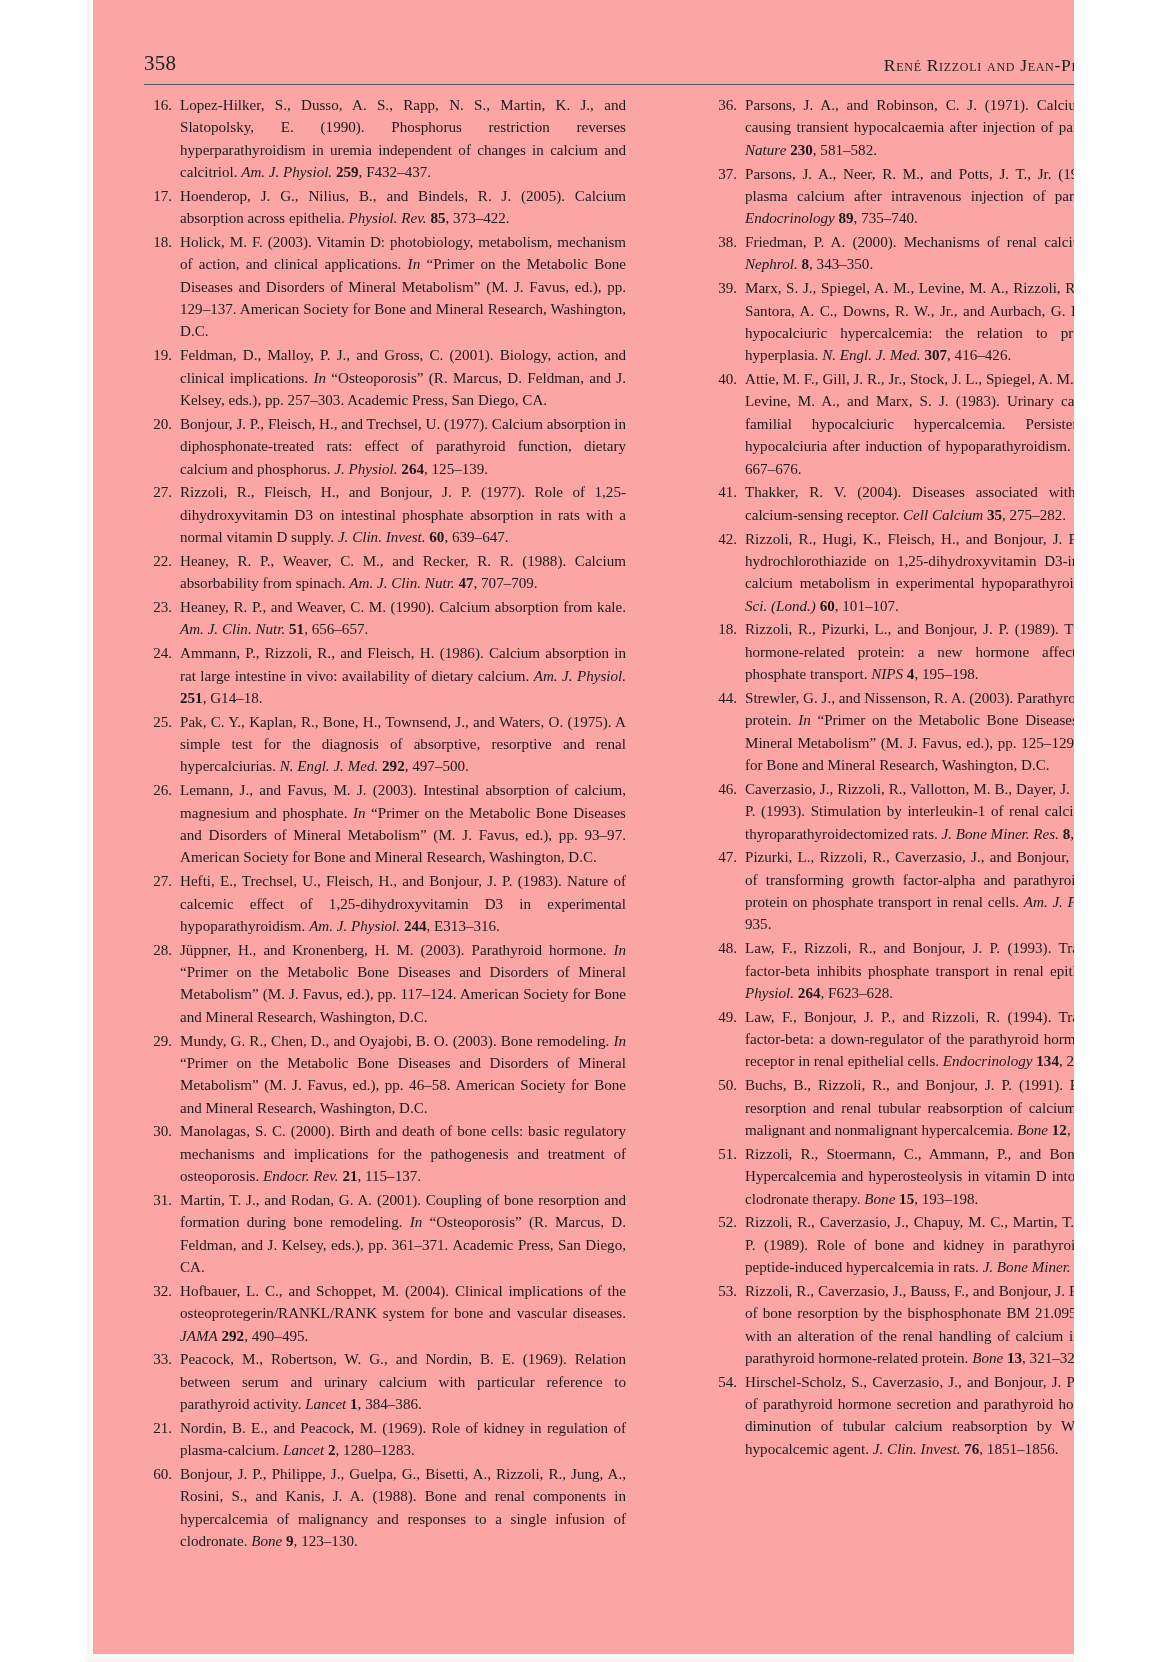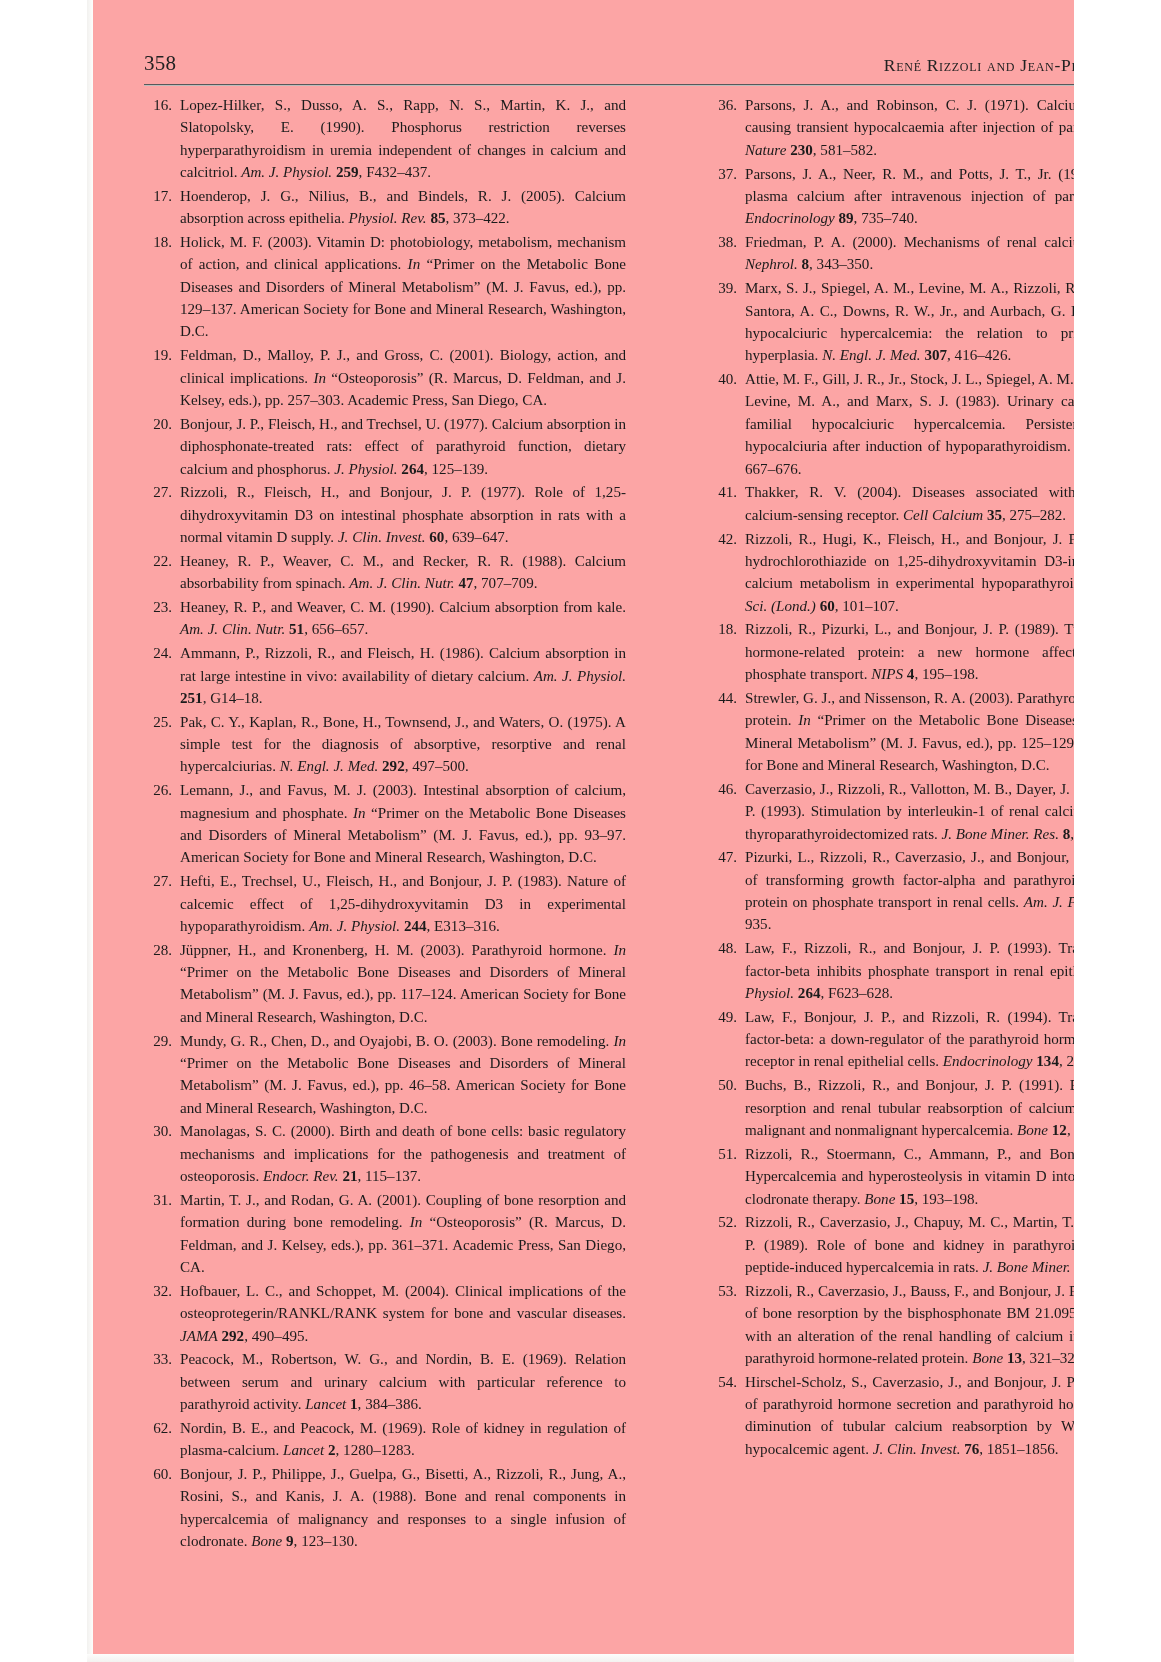--- a/index.html
+++ b/index.html
@@ -209,21 +209,21 @@
           </li>
           <li class="ref-item">
             <span class="num">32.</span>
             <span class="ref-text">Hofbauer, L. C., and Schoppet, M. (2004). Clinical implications of the osteoprotegerin/RANKL/RANK system for bone and vascular diseases. <i>JAMA</i> <b>292</b>, 490–495.</span>
           </li>
           <li class="ref-item">
             <span class="num">33.</span>
             <span class="ref-text">Peacock, M., Robertson, W. G., and Nordin, B. E. (1969). Relation between serum and urinary calcium with particular reference to parathyroid activity. <i>Lancet</i> <b>1</b>, 384–386.</span>
           </li>
           <li class="ref-item">
-            <span class="num">62.</span>
+            <span class="num">21.</span>
             <span class="ref-text">Nordin, B. E., and Peacock, M. (1969). Role of kidney in regulation of plasma-calcium. <i>Lancet</i> <b>2</b>, 1280–1283.</span>
           </li>
           <li class="ref-item">
             <span class="num">60.</span>
             <span class="ref-text">Bonjour, J. P., Philippe, J., Guelpa, G., Bisetti, A., Rizzoli, R., Jung, A., Rosini, S., and Kanis, J. A. (1988). Bone and renal components in hypercalcemia of malignancy and responses to a single infusion of clodronate. <i>Bone</i> <b>9</b>, 123–130.</span>
           </li>
         </ol>
     </div>
     <div class="column">
       <ol class="ref-list" id="right-list">

